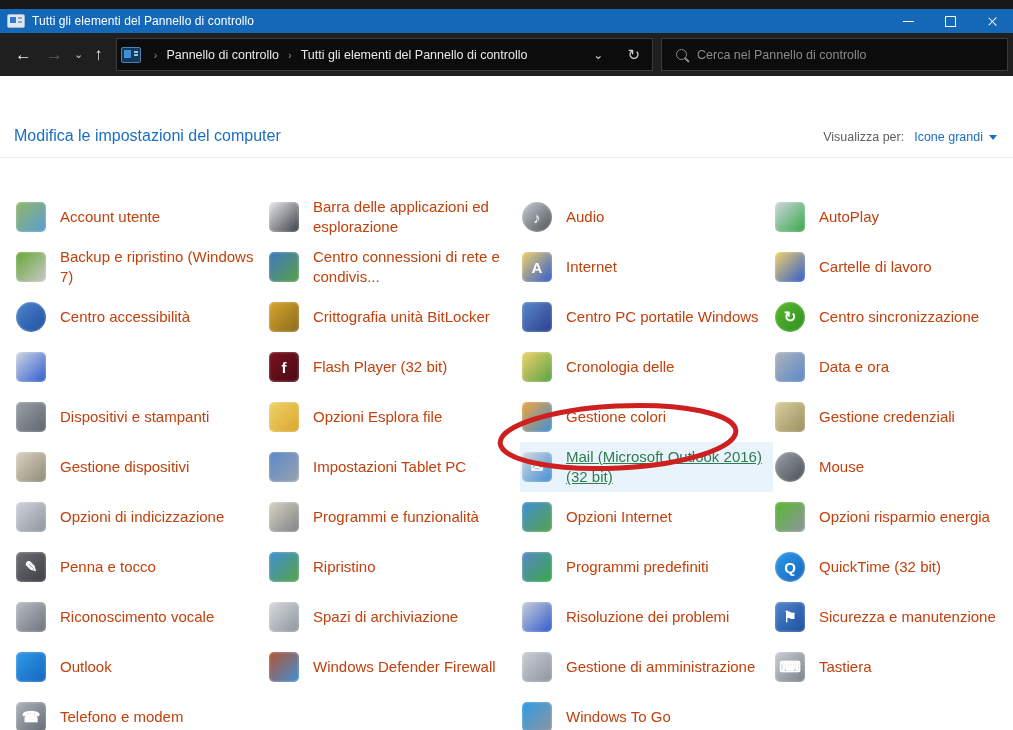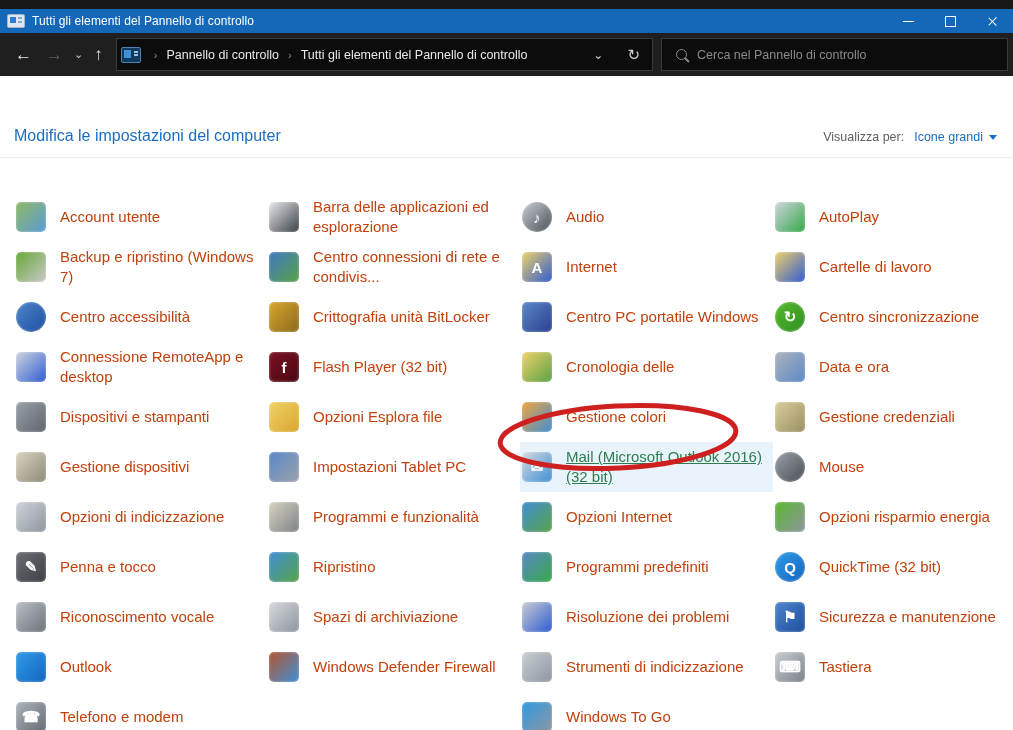--- a/index.html
+++ b/index.html
@@ -143,21 +143,20 @@
         <div class="cell">
           <span class="icon square" style="background: linear-gradient(135deg, rgb(102, 168, 54), rgb(200, 200, 200));"></span>
           <span class="label">Backup e ripristino (Windows 7)</span>
         </div>
         <div class="cell">
           <span class="icon circle" style="background: linear-gradient(135deg, rgb(79, 132, 204), rgb(29, 79, 158));"></span>
           <span class="label">Centro accessibilità</span>
         </div>
         <div class="cell">
           <span class="icon square" style="background: linear-gradient(135deg, rgb(207, 214, 223), rgb(47, 91, 208));"></span>
-          <span class="label">Connessione RemoteApp e desktop</span>
         </div>
         <div class="cell">
           <span class="icon square" style="background: linear-gradient(135deg, rgb(154, 160, 168), rgb(95, 101, 109));"></span>
           <span class="label">Dispositivi e stampanti</span>
         </div>
         <div class="cell">
           <span class="icon square" style="background: linear-gradient(135deg, rgb(217, 211, 192), rgb(143, 138, 119));"></span>
           <span class="label">Gestione dispositivi</span>
         </div>
         <div class="cell">
@@ -255,21 +254,21 @@
         <div class="cell">
           <span class="icon square" style="background: linear-gradient(135deg, rgb(91, 135, 199), rgb(53, 168, 71));"></span>
           <span class="label">Programmi predefiniti</span>
         </div>
         <div class="cell">
           <span class="icon square" style="background: linear-gradient(135deg, rgb(201, 206, 212), rgb(47, 91, 208));"></span>
           <span class="label">Risoluzione dei problemi</span>
         </div>
         <div class="cell">
           <span class="icon square" style="background: linear-gradient(135deg, rgb(201, 206, 212), rgb(142, 149, 158));"></span>
-          <span class="label">Strumenti di indicizzazione</span>
+          <span class="label">Gestione di amministrazione</span>
         </div>
         <div class="cell">
           <span class="icon square" style="background: linear-gradient(135deg, rgb(46, 155, 230), rgb(142, 149, 158));"></span>
           <span class="label">Windows To Go</span>
         </div>
       </div>
     <div class="col">
         <div class="cell">
           <span class="icon square" style="background: linear-gradient(135deg, rgb(207, 214, 223), rgb(53, 168, 71));"></span>
           <span class="label">AutoPlay</span>

